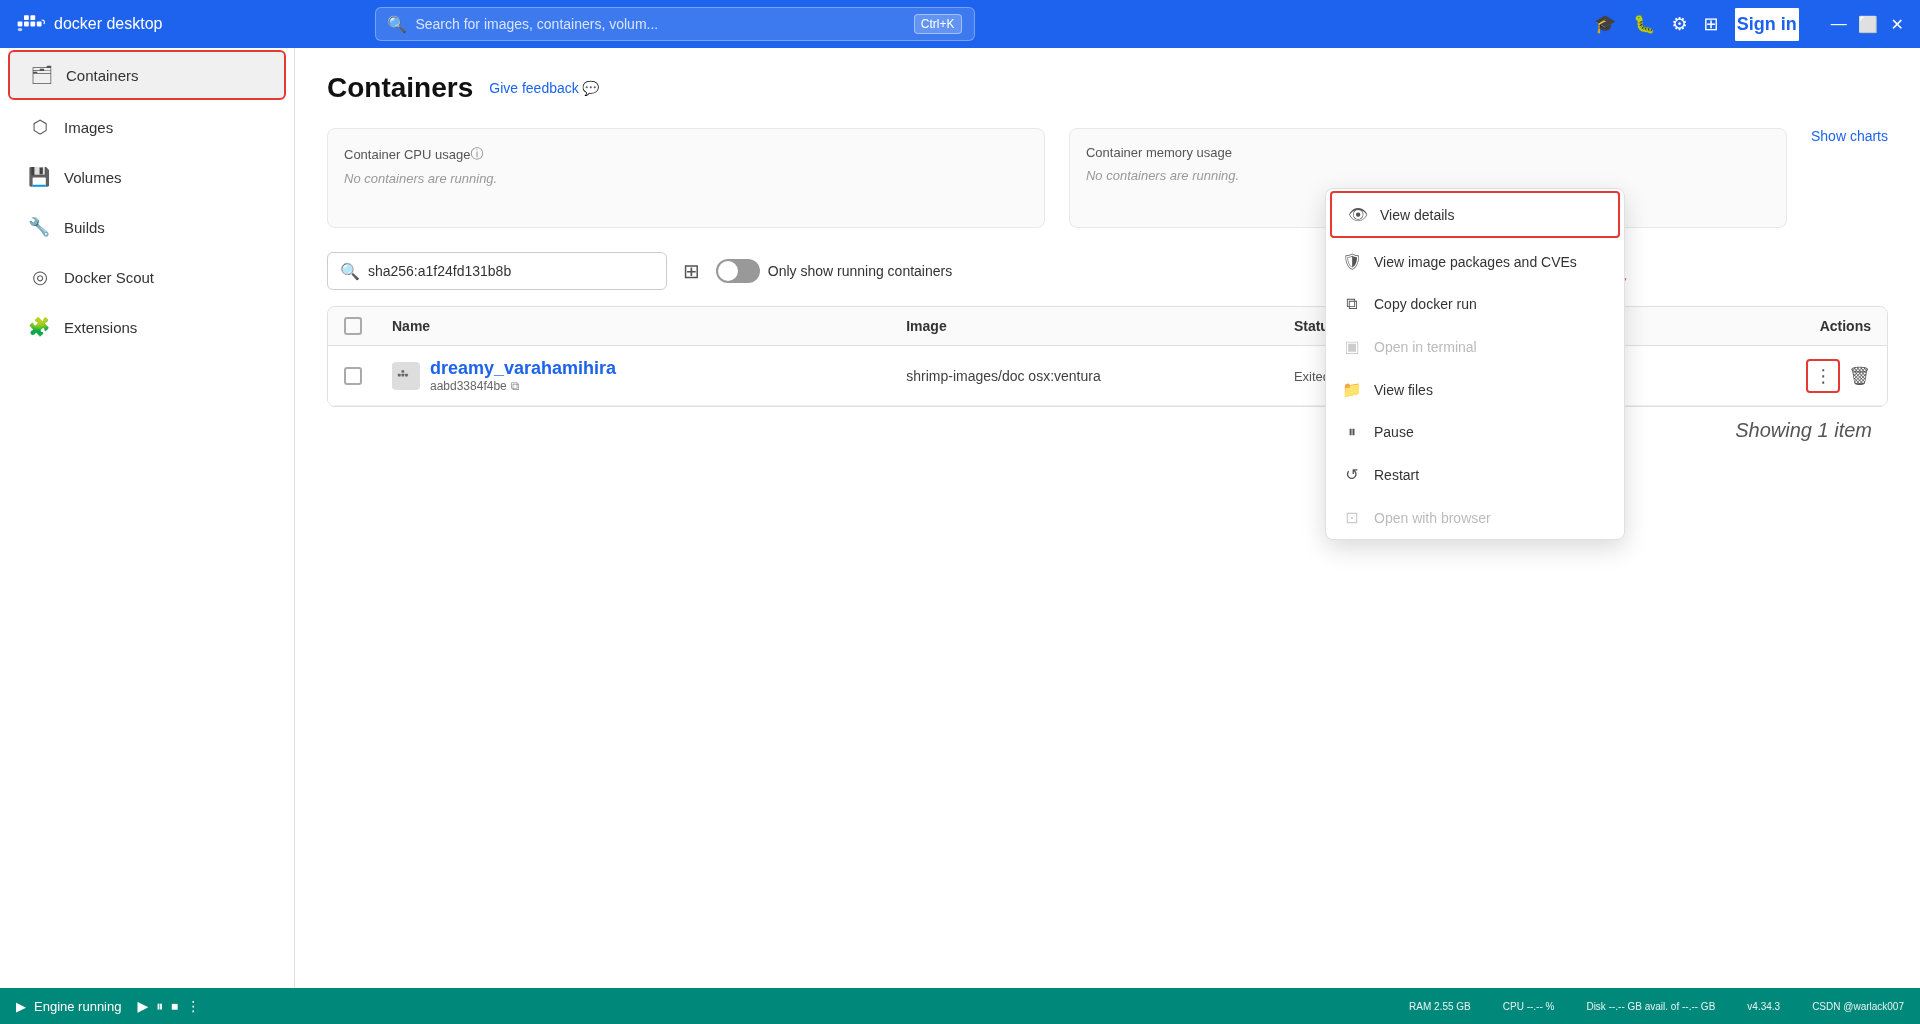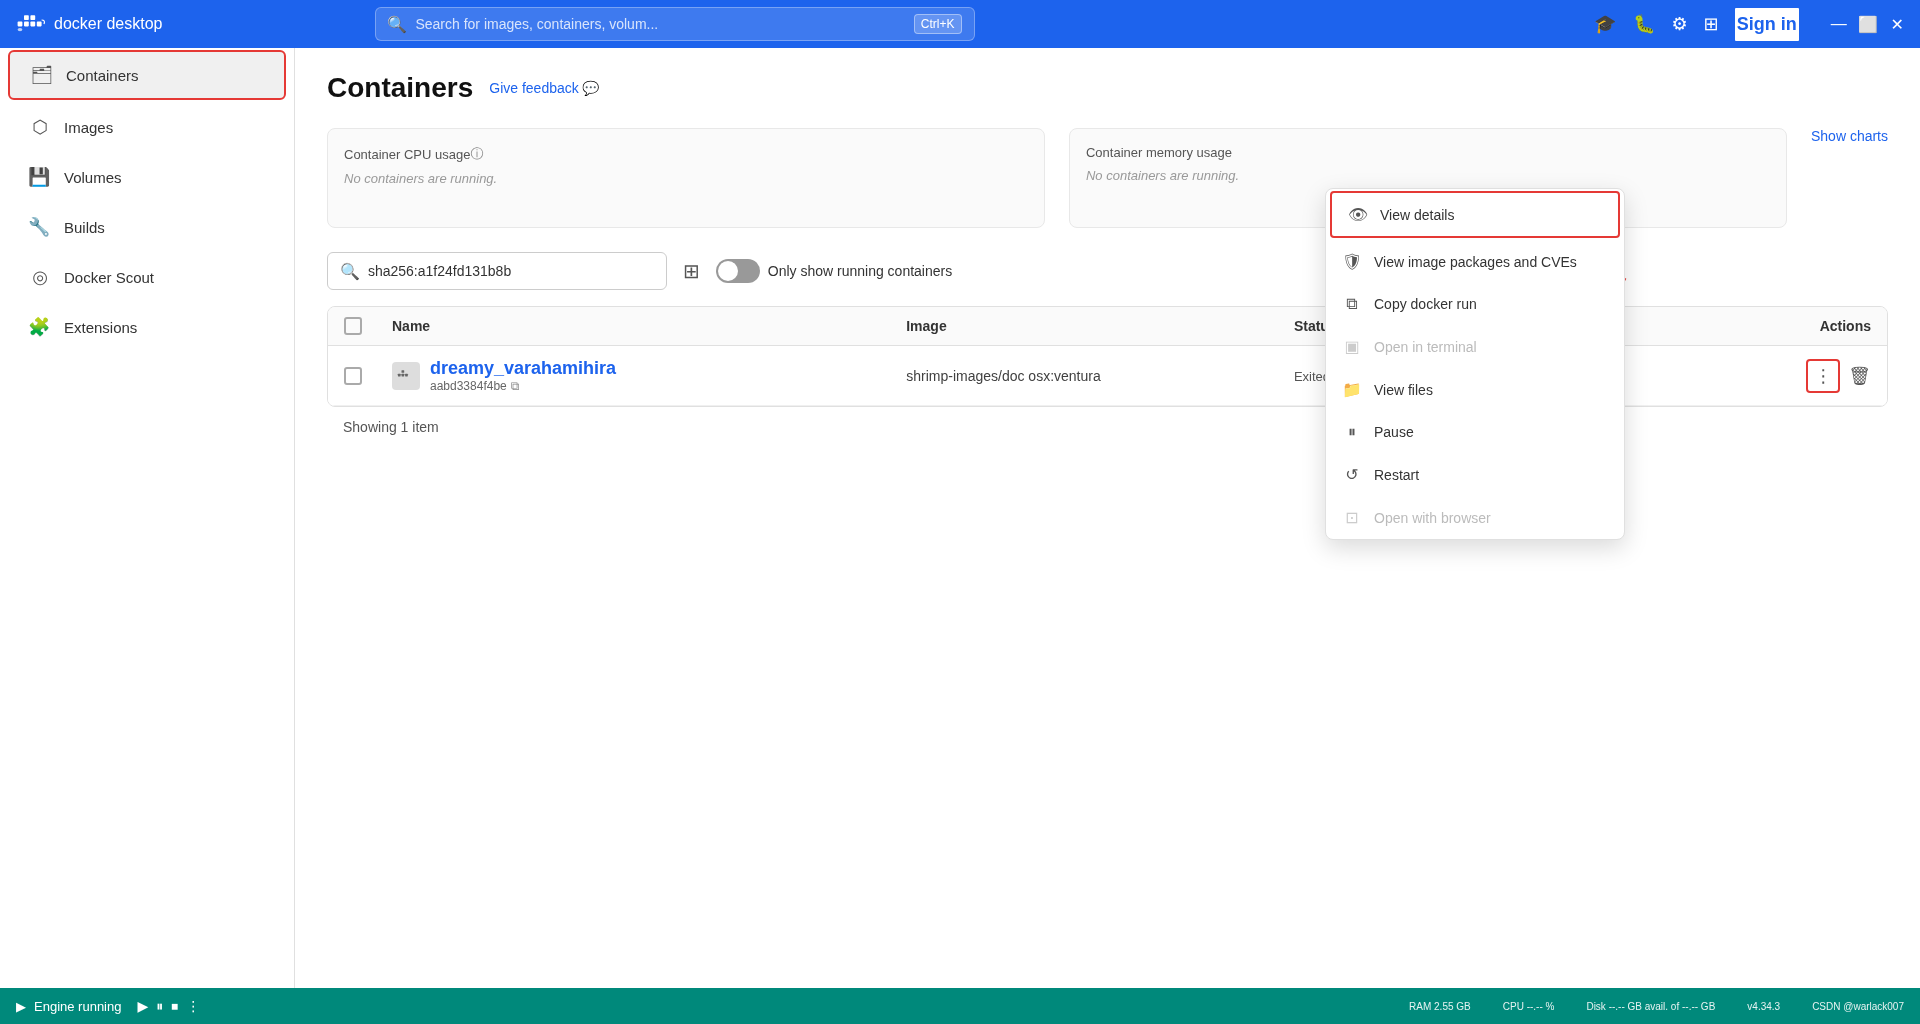--- a/index.html
+++ b/index.html
@@ -144,21 +144,21 @@
     .menu-item.disabled { color: #bbb; cursor: default; }
     .menu-item.disabled .menu-item-icon { color: #ccc; }
 
     
     .red-arrow {
       position: absolute; top: 220px; left: 1260px; z-index: 99;
       pointer-events: none;
     }
 
     
-    .table-footer { text-align: left; padding: 12px 16px; font-size: 14px; color: #555; }
+    .table-footer { text-align: right; padding: 12px 16px; font-size: 20px; color: #555; font-style: italic; }
 
     
     .checkbox { width: 18px; height: 18px; border: 2px solid #aaa; border-radius: 3px; cursor: pointer; }
 
     .info-icon { font-size: 13px; color: #888; cursor: pointer; }
   </style>
 </head>
 <body>
 
 <div class="titlebar">

